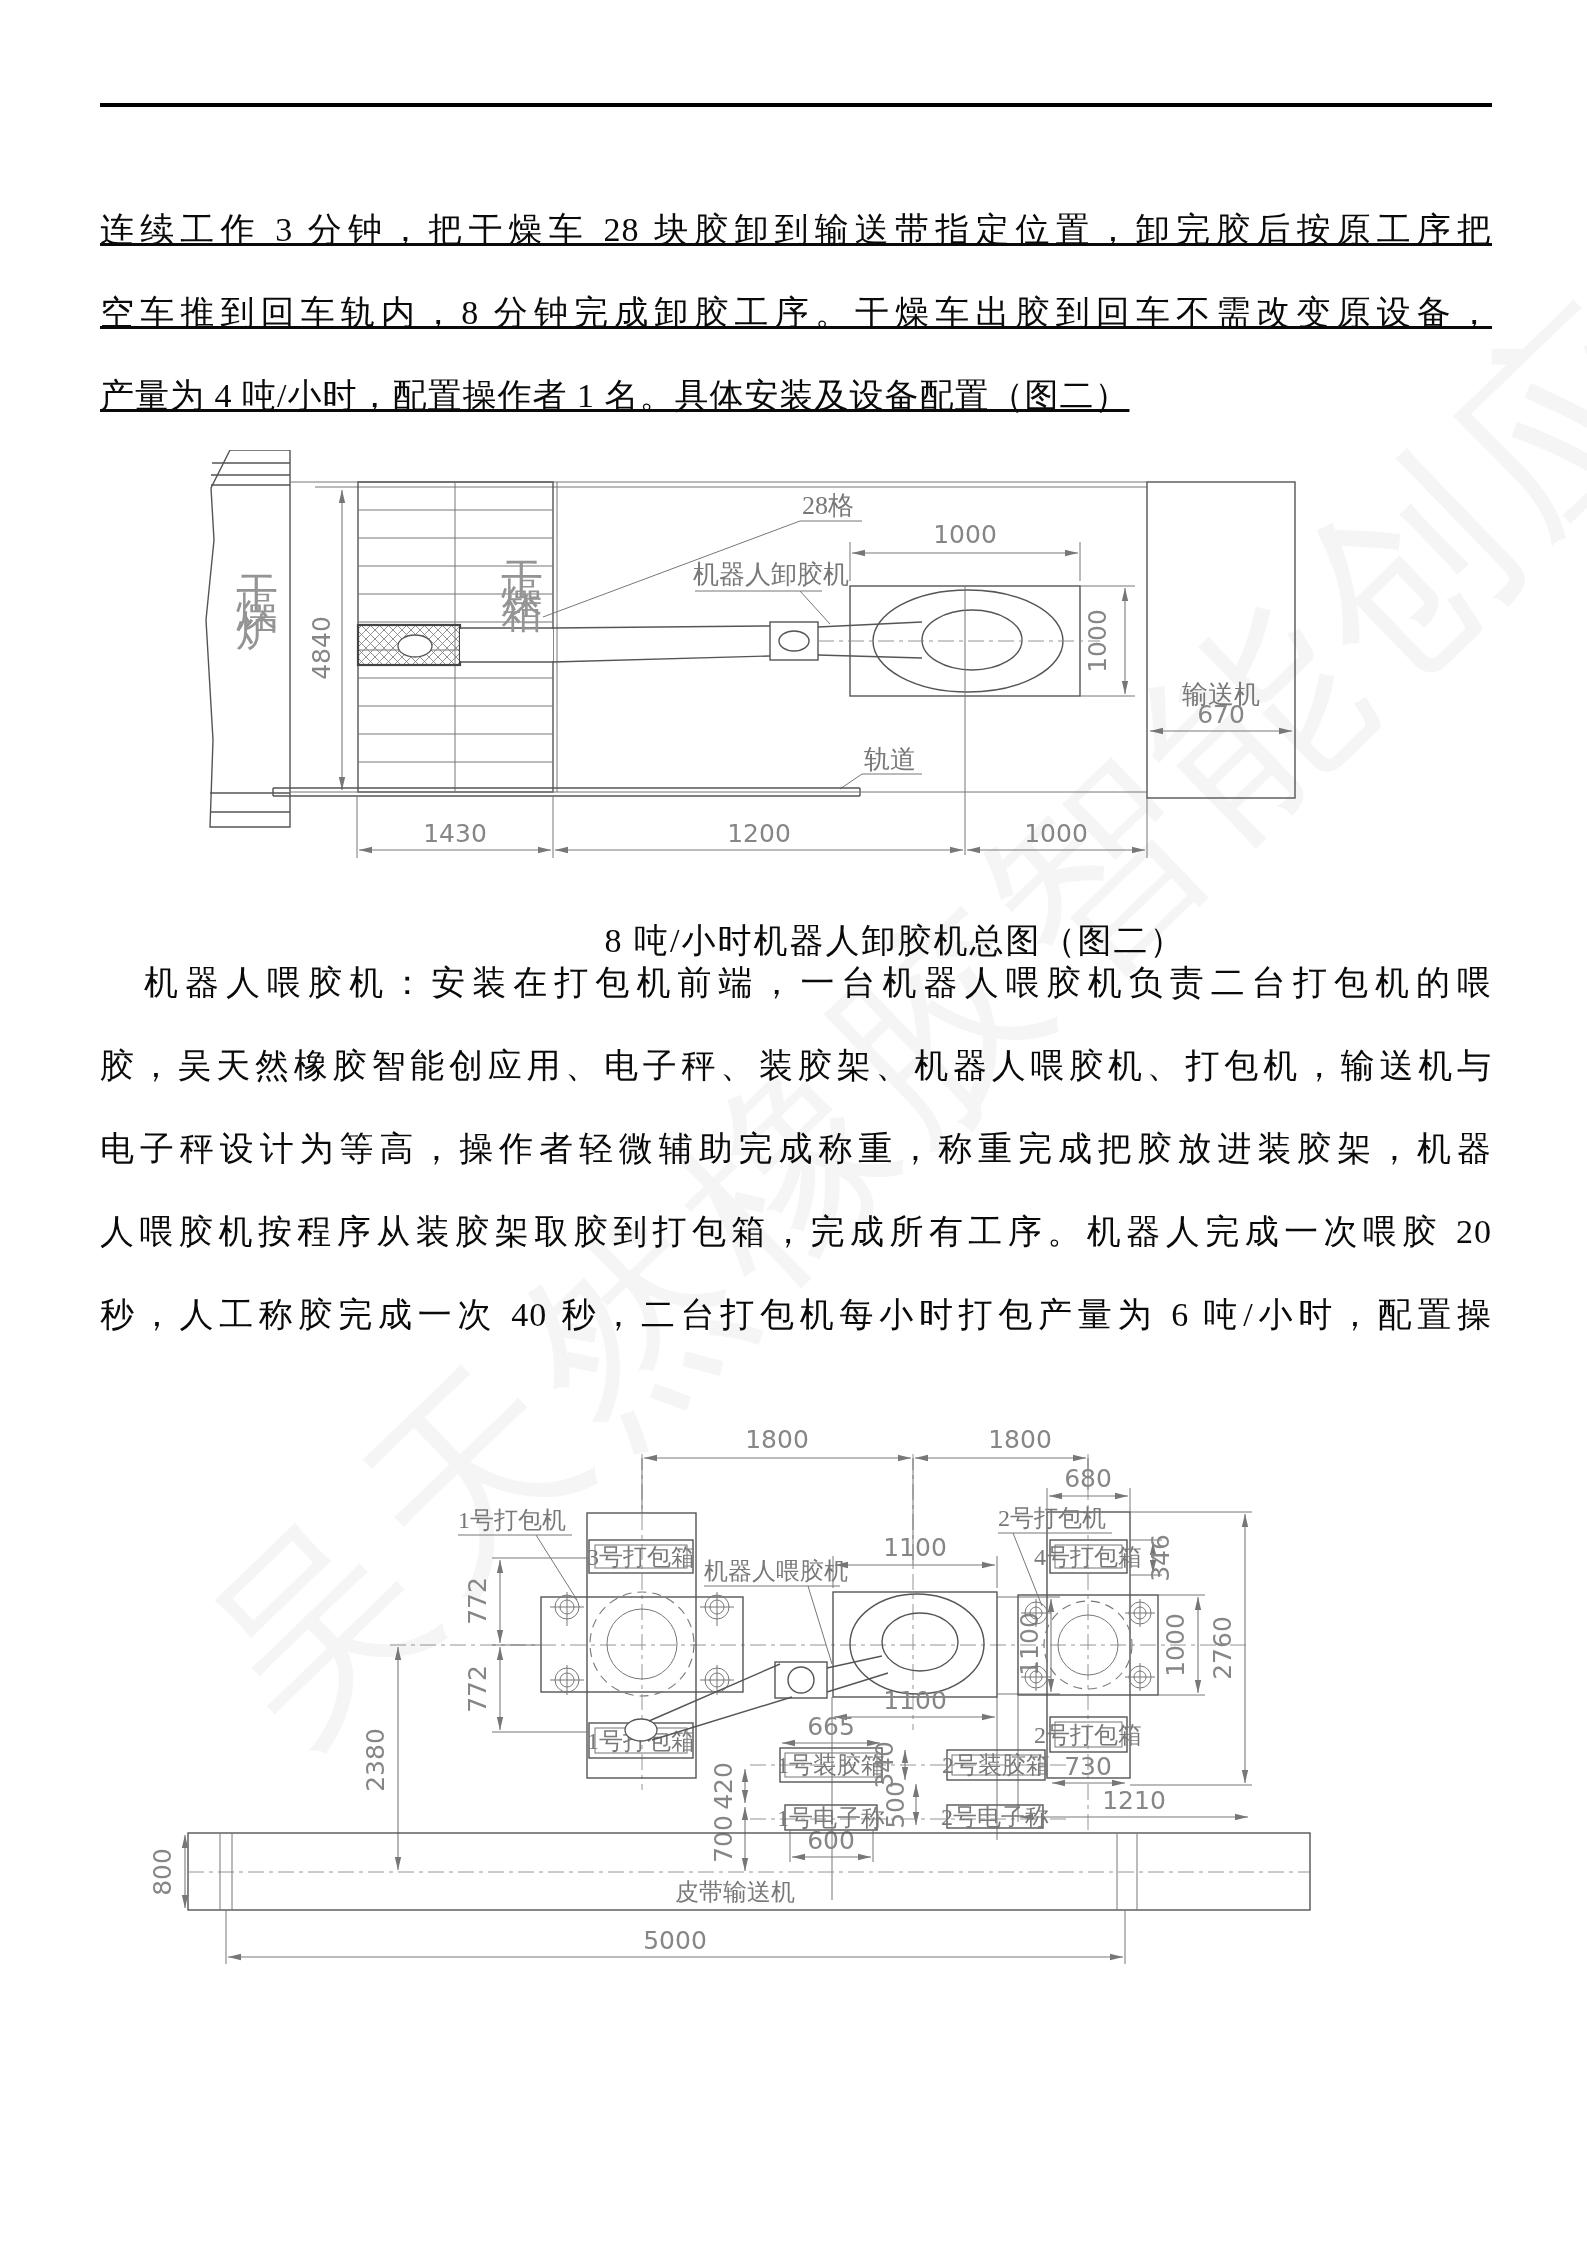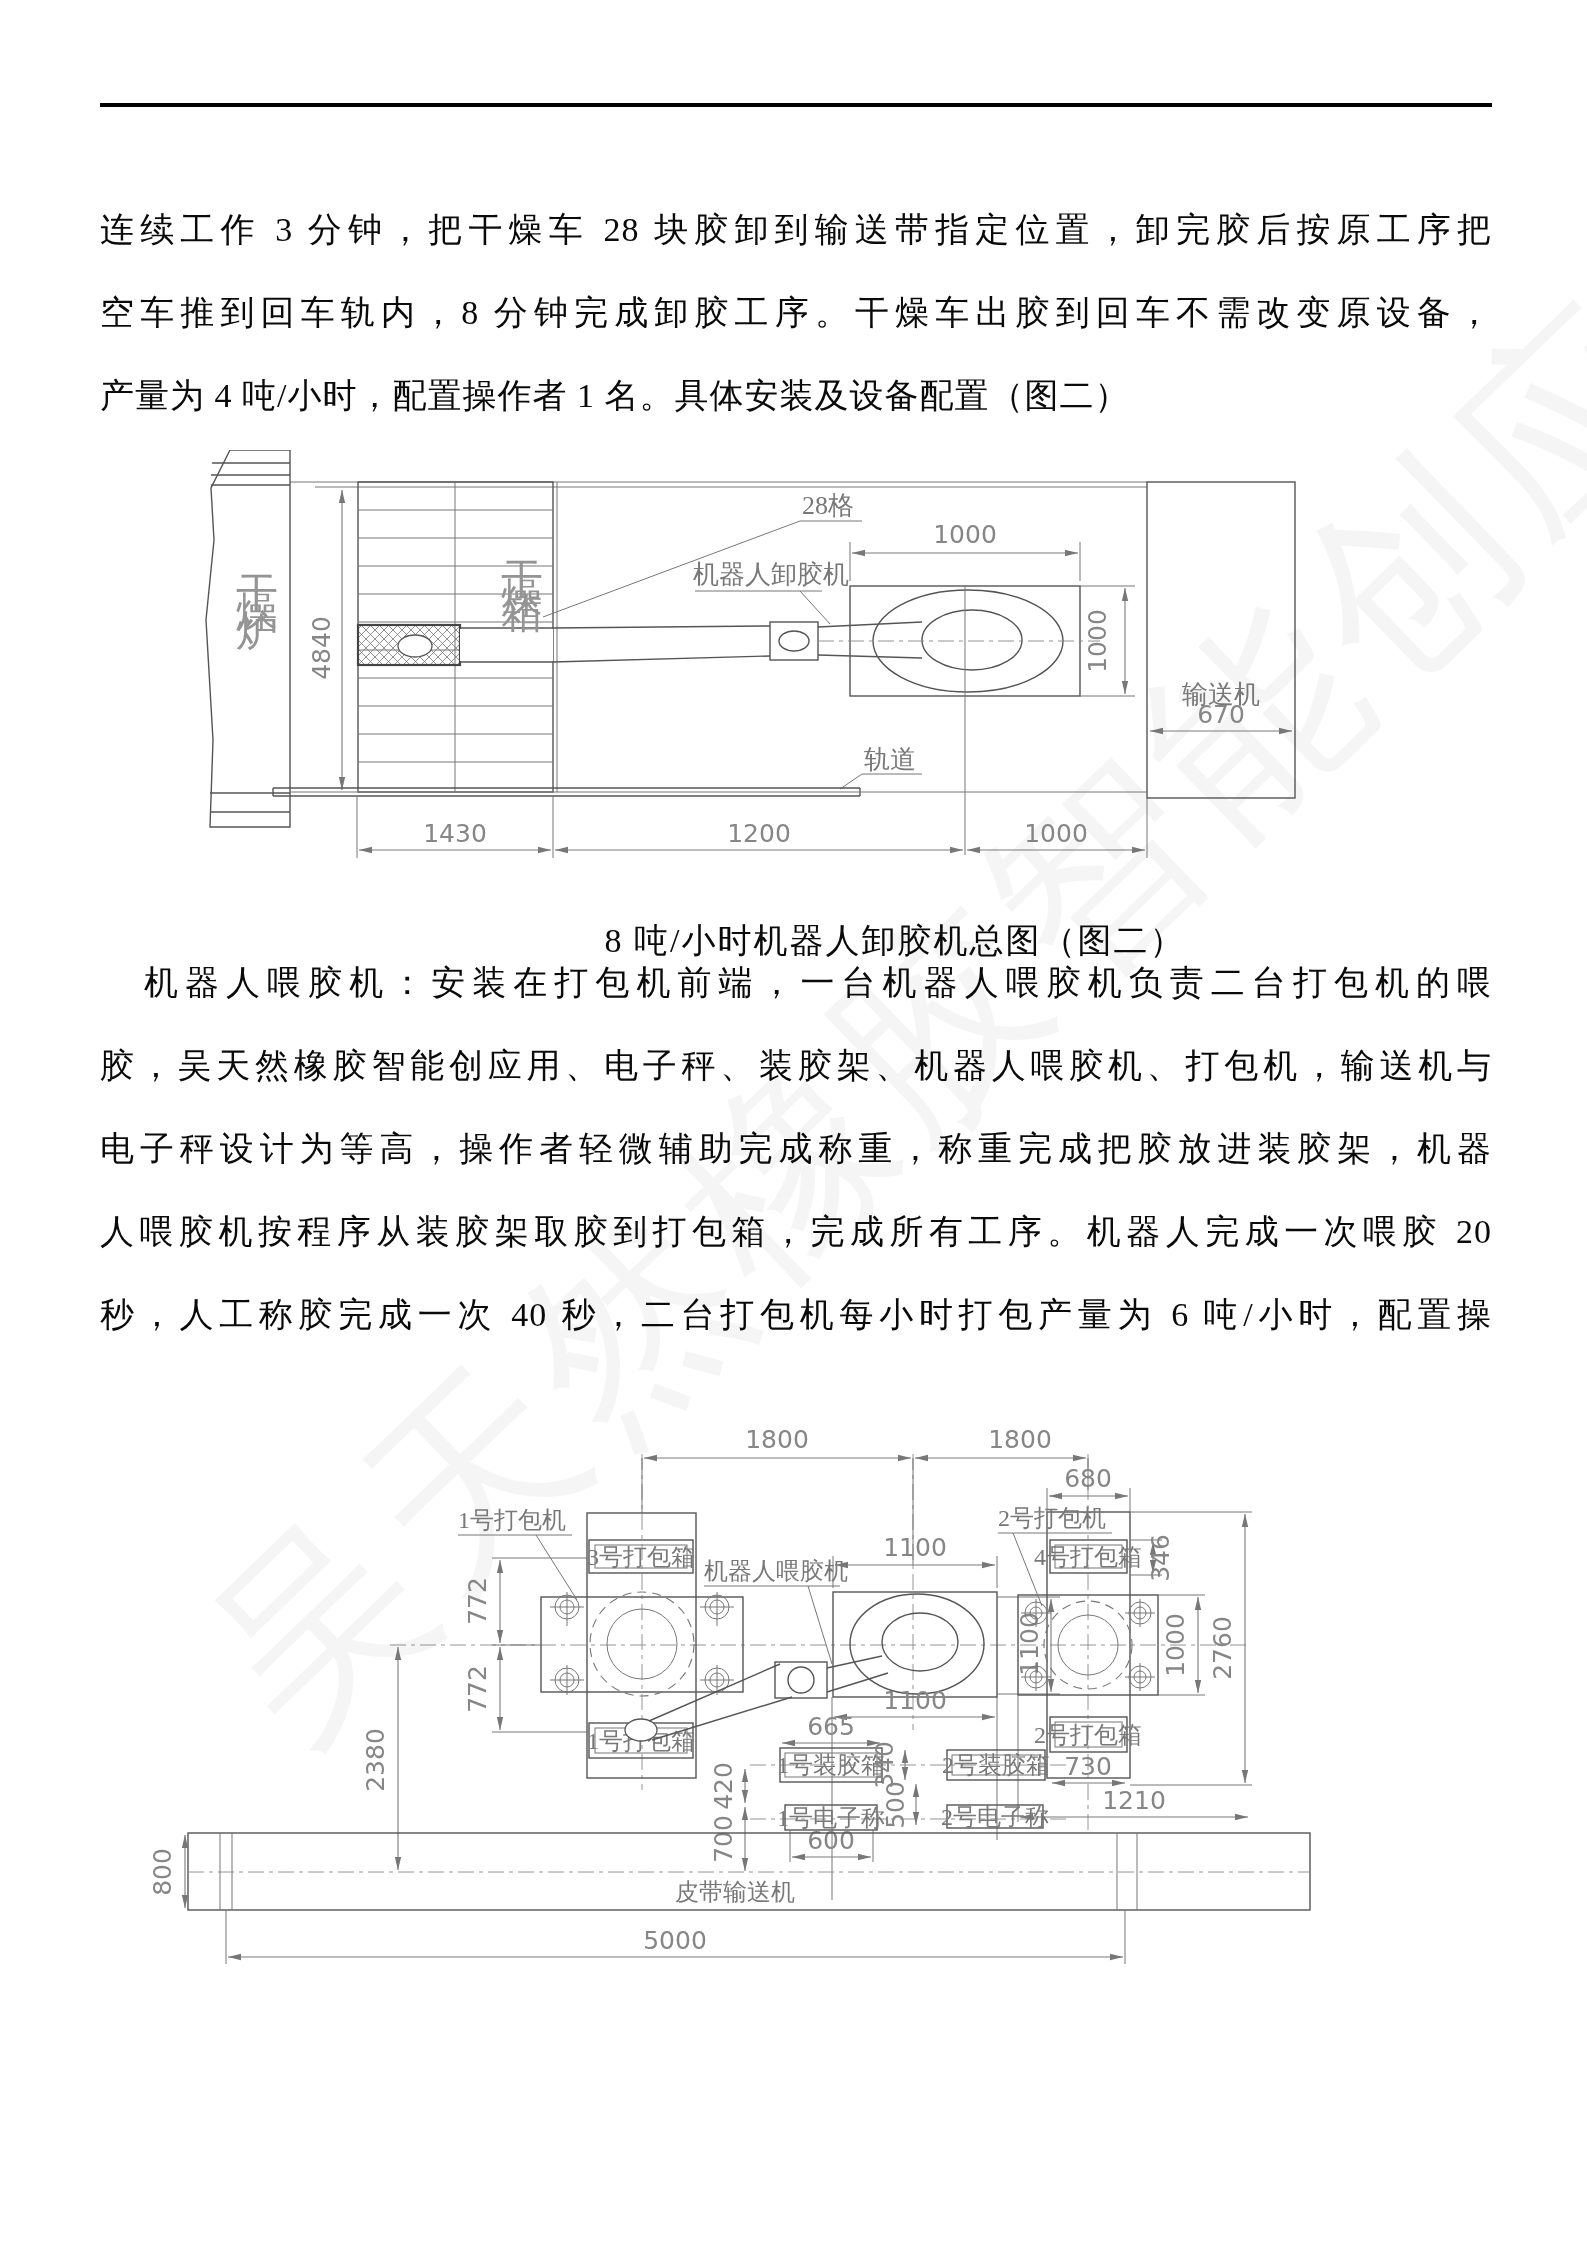--- a/index.html
+++ b/index.html
@@ -4,21 +4,21 @@
 <style>
   html,body{margin:0;padding:0;}
   #page{position:relative;width:1587px;height:2245px;background:#ffffff;overflow:hidden;
         font-family:"Liberation Serif","DejaVu Serif",serif;color:#0a0a0a;}
   .rule{position:absolute;left:100px;top:103px;width:1392px;height:4px;background:#000;}
   .para{position:absolute;left:100px;width:1392px;font-size:34px;}
   .para .line{height:83px;display:flex;align-items:center;}
   .para .line>span{display:block;width:100%;text-align:justify;text-align-last:justify;letter-spacing:1px;}
   .para .line.lastline>span{text-align-last:left;}
   .para .line.indent>span{padding-left:44px;}
-  #p1{top:188px;}
+  #p1{top:188px;text-decoration:underline;}
   #p2{top:941px;}
   .caption{position:absolute;left:300px;top:888px;width:1190px;text-align:center;
            font-size:34px;letter-spacing:2px;margin-top:30px;}
   .vlabel{position:absolute;writing-mode:vertical-rl;text-orientation:upright;
           font-size:42px;letter-spacing:16px;color:#949494;font-family:"Liberation Serif",serif;}
   #wm{position:absolute;left:150px;top:1600px;transform:rotate(-44deg);transform-origin:0 0;
       font-size:205px;letter-spacing:12px;color:rgba(80,80,80,0.055);white-space:nowrap;
       font-family:"Liberation Serif",serif;pointer-events:none;}
   svg{position:absolute;}
   .ln{stroke:#555;stroke-width:1.4;fill:none;}

